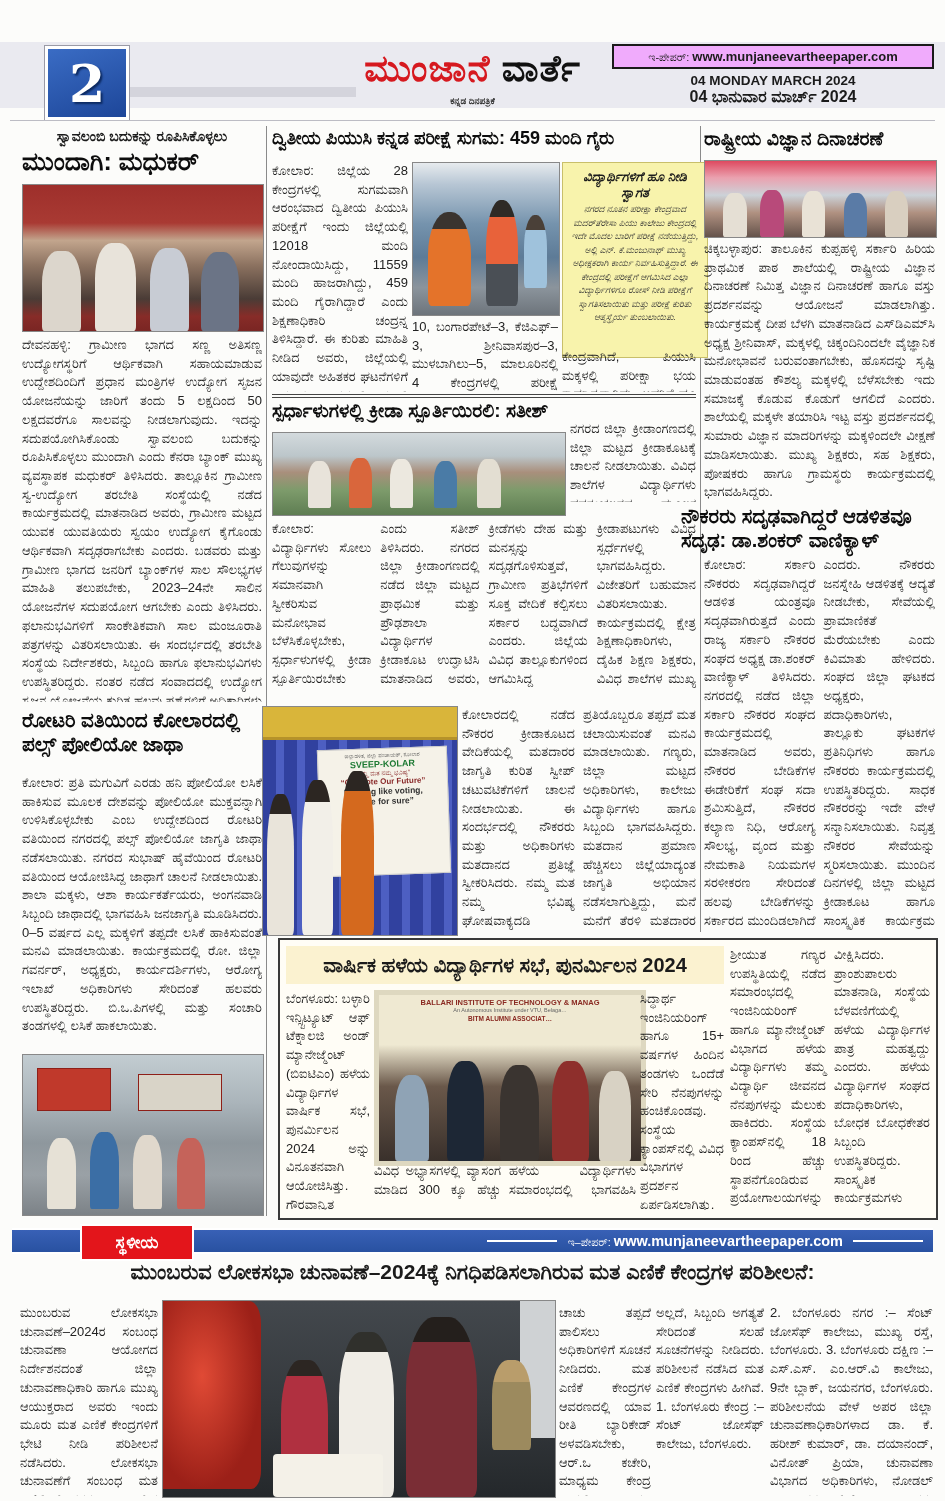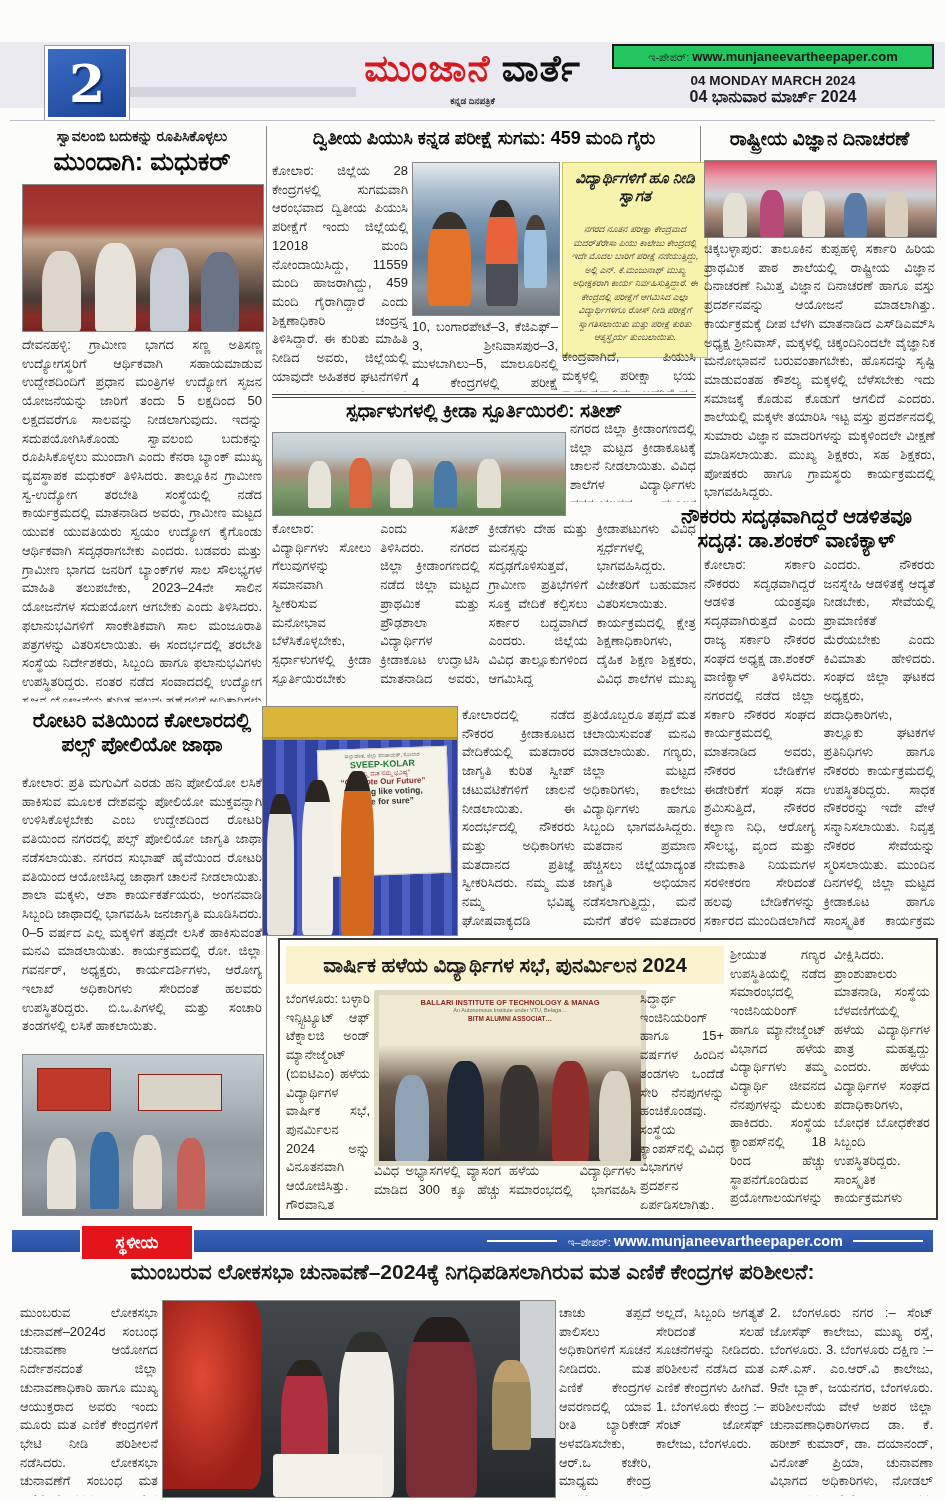--- a/index.html
+++ b/index.html
@@ -10,34 +10,34 @@
   .band{top:42px;left:0;width:945px;height:66px;background:#eaeaf0;}
   .grey-strip{left:128px;top:87px;width:228px;height:10px;background:#d4d4dc;}
   .page-num{left:45px;top:46px;width:78px;height:68px;background:linear-gradient(160deg,#3a6cc4,#1d4699);
             border:3px solid #fff;box-shadow:0 0 0 1px #9a9aa6;display:flex;align-items:center;justify-content:center;}
   .page-num span{font-family:"DejaVu Serif",serif;font-weight:bold;font-size:52px;color:#fff;text-shadow:2px 2px 2px #0c2a62;}
   .masthead{left:300px;top:50px;width:345px;text-align:center;font-weight:bold;font-size:37px;letter-spacing:1px;line-height:1;}
   .mh-red{color:#d6191f;}
   .mh-black{color:#111;}
   .masthead-sub{left:300px;top:96px;width:345px;text-align:center;font-size:9px;color:#333;font-weight:bold;}
   .head-right{left:612px;top:44px;width:322px;}
-  .epaper-box{border:2px solid #1a1a1a;background:#22c55e;padding:3px 4px;text-align:center;font-size:13px;font-weight:bold;white-space:nowrap;}
+  .epaper-box{border:2px solid #1a1a1a;background:#f0abfc;padding:3px 4px;text-align:center;font-size:13px;font-weight:bold;white-space:nowrap;}
   .epaper-box .pfx{font-size:11px;font-weight:normal;}
   .date-en{margin-top:4px;text-align:center;font-weight:bold;font-size:13.5px;}
   .date-kn{text-align:center;font-weight:bold;font-size:16px;}
   .hr-top{top:120px;left:10px;width:925px;border-top:1px solid #bcbcc4;}
   
   .vr{width:0;border-left:1px solid #8a8a8a;}
   .vr1{left:266px;top:126px;height:1090px;}
   .vr2{left:700px;top:126px;height:806px;}
   .hrd{border-top:1px solid #444;border-bottom:1px solid #444;height:2px;}
   
   .bt{font-size:13px;line-height:1.44;text-align:justify;overflow:hidden;color:#222;}
   .kicker{font-size:14px;font-weight:bold;text-align:center;}
-  .hl{font-weight:bold;text-align:center;line-height:1.2;color:#0d0d0d;}
+  .hl{font-weight:bold;text-align:left;line-height:1.2;color:#0d0d0d;}
   
   .photo{border:1px solid #888;overflow:hidden;position:absolute;}
   .photo1{top:184px;left:22px;width:240px;height:146px;
     background:linear-gradient(180deg,#9e2f2b 0%,#a93a33 26%,#c2a58d 38%,#8c7260 55%,#4a3c36 78%,#872c28 90%,#7a2523 100%);}
   .ph-fig{position:absolute;border-radius:40% 40% 6% 6%;}
   .photo2{top:162px;left:412px;width:146px;height:152px;
     background:linear-gradient(180deg,#e7ebee 0%,#b7c6d4 14%,#7593ad 40%,#5d7b97 62%,#8b949c 82%,#6d747b 100%);}
   .photo3{top:160px;left:704px;width:231px;height:76px;
     background:linear-gradient(180deg,#de4a60 0%,#eaa1af 22%,#ccd2d8 45%,#b09181 68%,#64524a 100%);}
   .photo4{top:432px;left:272px;width:292px;height:82px;
@@ -58,21 +58,21 @@
   .p6-l3{font-size:6.5px;font-weight:bold;color:#8a2a22;text-align:center;margin-top:2px;}
   .photo7{top:1054px;left:22px;width:240px;height:160px;
     background:linear-gradient(180deg,#c2ccd1 0%,#aab4ba 30%,#8e979d 55%,#9aa1a6 75%,#7c8287 100%);}
   .p7-banner{position:absolute;background:#c0392b;border:1px solid #8e1f18;}
   .photo8{top:1300px;left:162px;width:392px;height:196px;background:linear-gradient(180deg,#43484d 0%,#34383c 55%,#24282b 100%);}
   .p8-red{position:absolute;left:0;top:0;width:25%;height:96%;background:radial-gradient(ellipse at 40% 40%,#e04a35,#9c2018 70%);border-radius:0 12% 10% 0;}
   .p8-wall{position:absolute;right:0;top:0;width:9%;height:70%;background:#cfd2d4;}
   
   .yellowbox{top:162px;left:562px;width:134px;height:182px;background:#f8f3ac;border:1px solid #c9bf6a;
              padding:6px 5px;text-align:center;font-style:italic;overflow:hidden;}
-  .yellowbox .yb-t{font-size:15px;font-weight:bold;margin-bottom:18px;}
+  .yellowbox .yb-t{font-size:13px;font-weight:bold;margin-bottom:2px;}
   .yellowbox .yb-x{font-size:9px;line-height:1.5;color:#333;}
   
   .a7-box{top:938px;left:278px;width:656px;height:278px;border:2px solid #3a3a3a;background:#fffdf6;}
   .a7-band{position:absolute;left:6px;top:6px;width:438px;height:38px;background:#fbf2d0;
            font-weight:bold;font-size:20px;text-align:center;line-height:38px;overflow:hidden;}
   
   .bluebar{top:1228px;left:12px;width:921px;height:26px;background:linear-gradient(180deg,#3a62b8,#27509f);
            box-shadow:inset 0 2px 0 #fff,inset 0 -2px 0 #fff;display:flex;align-items:center;justify-content:flex-end;}
   .bar-line{flex:0 0 auto;height:2px;background:#fff;width:70px;margin:0 10px;}
   .bar-url{color:#fff;font-weight:bold;font-size:14.5px;white-space:nowrap;}

